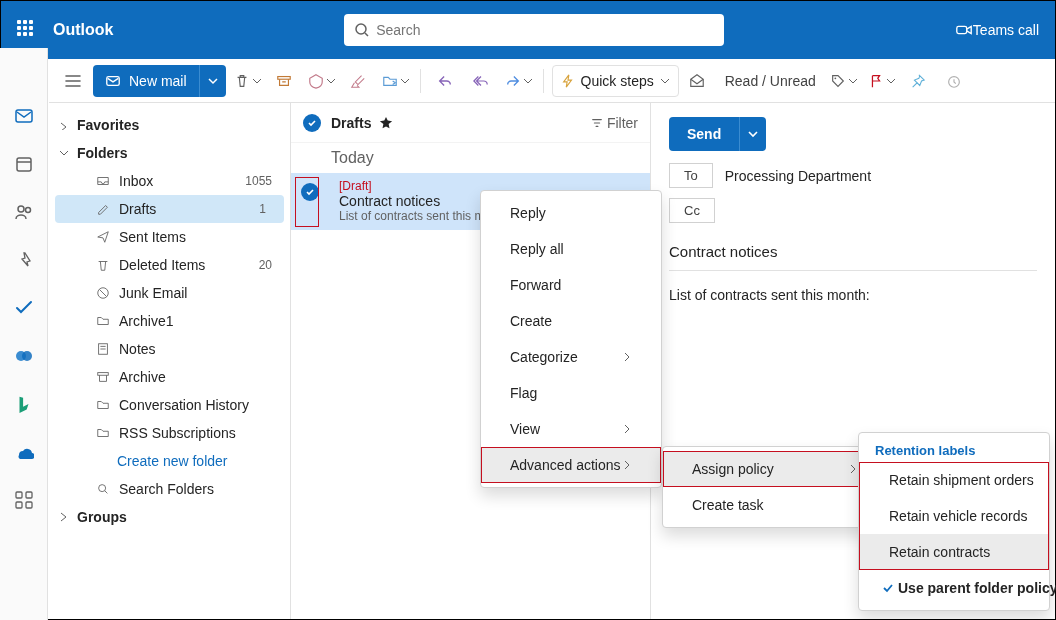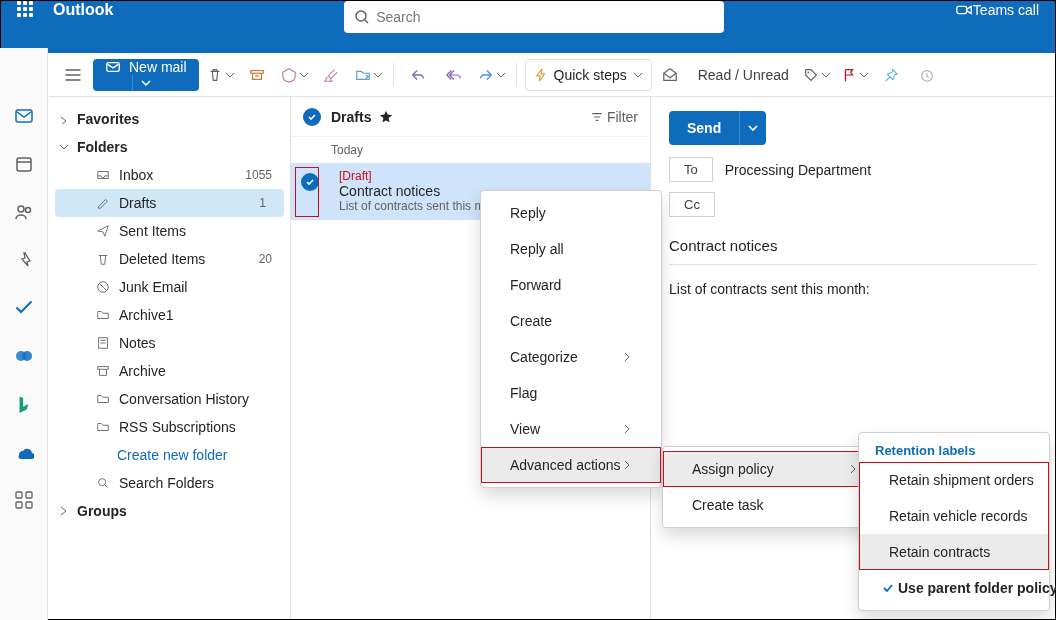--- a/index.html
+++ b/index.html
@@ -1,30 +1,30 @@
 <!DOCTYPE html>
 <html><head>
 <meta charset="utf-8">
 <style>
   * { margin:0; padding:0; box-sizing:border-box; font-family:"Segoe UI",Tahoma,Geneva,sans-serif; }
   body { width:1056px; height:620px; background:#fff; font-size:14px; color:#242424; overflow:hidden; border:1px solid #000; }
   
-  .hdr { height:52px; background:#0f6cbd; color:#fff; display:flex; align-items:flex-start; padding:0 16px; }
+  .hdr { height:58px; background:#0f6cbd; color:#fff; display:flex; align-items:center; padding:0 16px; }
   .waffle { width:20px; height:20px; display:grid; grid-template-columns:repeat(3,4px); grid-template-rows:repeat(3,4px); gap:2px; margin-right:16px; cursor:pointer; }
   .waffle span { background:#fff; border-radius:1px; }
   .brand { font-size:16px; font-weight:600; }
   .search-wrap { flex:1; display:flex; justify-content:center; }
   .search { width:380px; height:32px; background:#fff; border-radius:4px; display:flex; align-items:center; padding:0 10px; color:#616161; }
   .search svg{margin-right:6px;}
   .search input { border:none; outline:none; flex:1; font-size:14px; background:transparent; }
   .teams { display:flex; align-items:center; gap:0; cursor:pointer; font-size:14px; }
   
   .toolbar { height:44px; border-bottom:1px solid #e1e1e1; display:flex; align-items:center; padding:0 8px; gap:4px; margin-left:48px; }
   .ham { width:32px; display:flex; justify-content:center; color:#616161; cursor:pointer; }
-  .newmail { display:flex; align-items:center; background:#0f6cbd; color:#fff; border-radius:4px; height:32px; overflow:hidden;flex-direction:column; }
+  .newmail { display:flex; align-items:center; background:#0f6cbd; color:#fff; border-radius:4px; height:32px; overflow:hidden; }
   .newmail .main { display:flex; align-items:center; gap:8px; padding:0 12px; cursor:pointer; }
   .newmail .chev { border-left:1px solid #3a8cd1; padding:0 8px; height:100%; display:flex; align-items:center; cursor:pointer; }
   .tbtn { height:32px; min-width:32px; display:flex; align-items:center; justify-content:center; color:#616161; cursor:pointer; border-radius:4px; padding:0 4px; }
   .tbtn.split { padding-right:2px; }
   .tbtn .mini-chev{margin-left:2px;}
   .sep { width:1px; height:24px; background:#e1e1e1; margin:0 4px; }
   .quick { border:1px solid #e1e1e1; border-radius:4px; height:32px; display:flex; align-items:center; padding:0 8px; gap:6px; cursor:pointer; }
   .readun { display:flex; align-items:center; gap:20px; padding:0 6px; cursor:pointer; color:#424242;}
   
   .body { display:flex; height:calc(100% - 92px); }
@@ -39,21 +39,21 @@
   .nav-row.item.active { background:#d0e7f8; border-radius:4px; margin:0 6px; padding-left:38px;}
   .nav-row .count { margin-left:auto; color:#616161; font-size:12px; padding-right:6px;}
   .nav-row.link { color:#0f6cbd; padding-left:68px;}
   
   .list { width:360px; border-right:1px solid #e1e1e1; display:flex; flex-direction:column; }
   .list-hdr { height:40px; display:flex; align-items:center; padding:0 12px; border-bottom:1px solid #f3f3f3;}
   .check-badge { width:18px; height:18px; border-radius:50%; background:#0f6cbd; display:flex; align-items:center; justify-content:center; margin-right:10px;}
   .list-hdr .title { font-weight:600; }
   .list-hdr .star{ margin-left:8px; color:#242424;}
   .list-hdr .filter{ margin-left:auto; color:#616161; display:flex; align-items:center; gap:4px; cursor:pointer;}
-  .date-sep { padding:6px 40px; font-size:12px; color:#616161; }
+  .date-sep { padding:6px 40px; font-size:16px; color:#616161; }
   .msg { display:flex; padding:6px 10px; border-bottom:1px solid transparent; background:#cfe4fa; position:relative;}
   .msg .sel { margin-top:4px; margin-right:10px;}
   .msg .lines { overflow:hidden; }
   .msg .draft-tag { color:#c50f1f; font-size:12px;}
   .msg .subject { color:#242424;}
   .msg .preview { color:#616161; font-size:12px; white-space:nowrap; overflow:hidden; text-overflow:ellipsis;}
   .redbox { position:absolute; border:1.5px solid #c50f1f; top:4px; left:4px; width:24px; height:50px; pointer-events:none;}
   
   .compose { flex:1; padding:14px 18px; position:relative;}
   .send-wrap { display:flex; margin-bottom:12px;}

